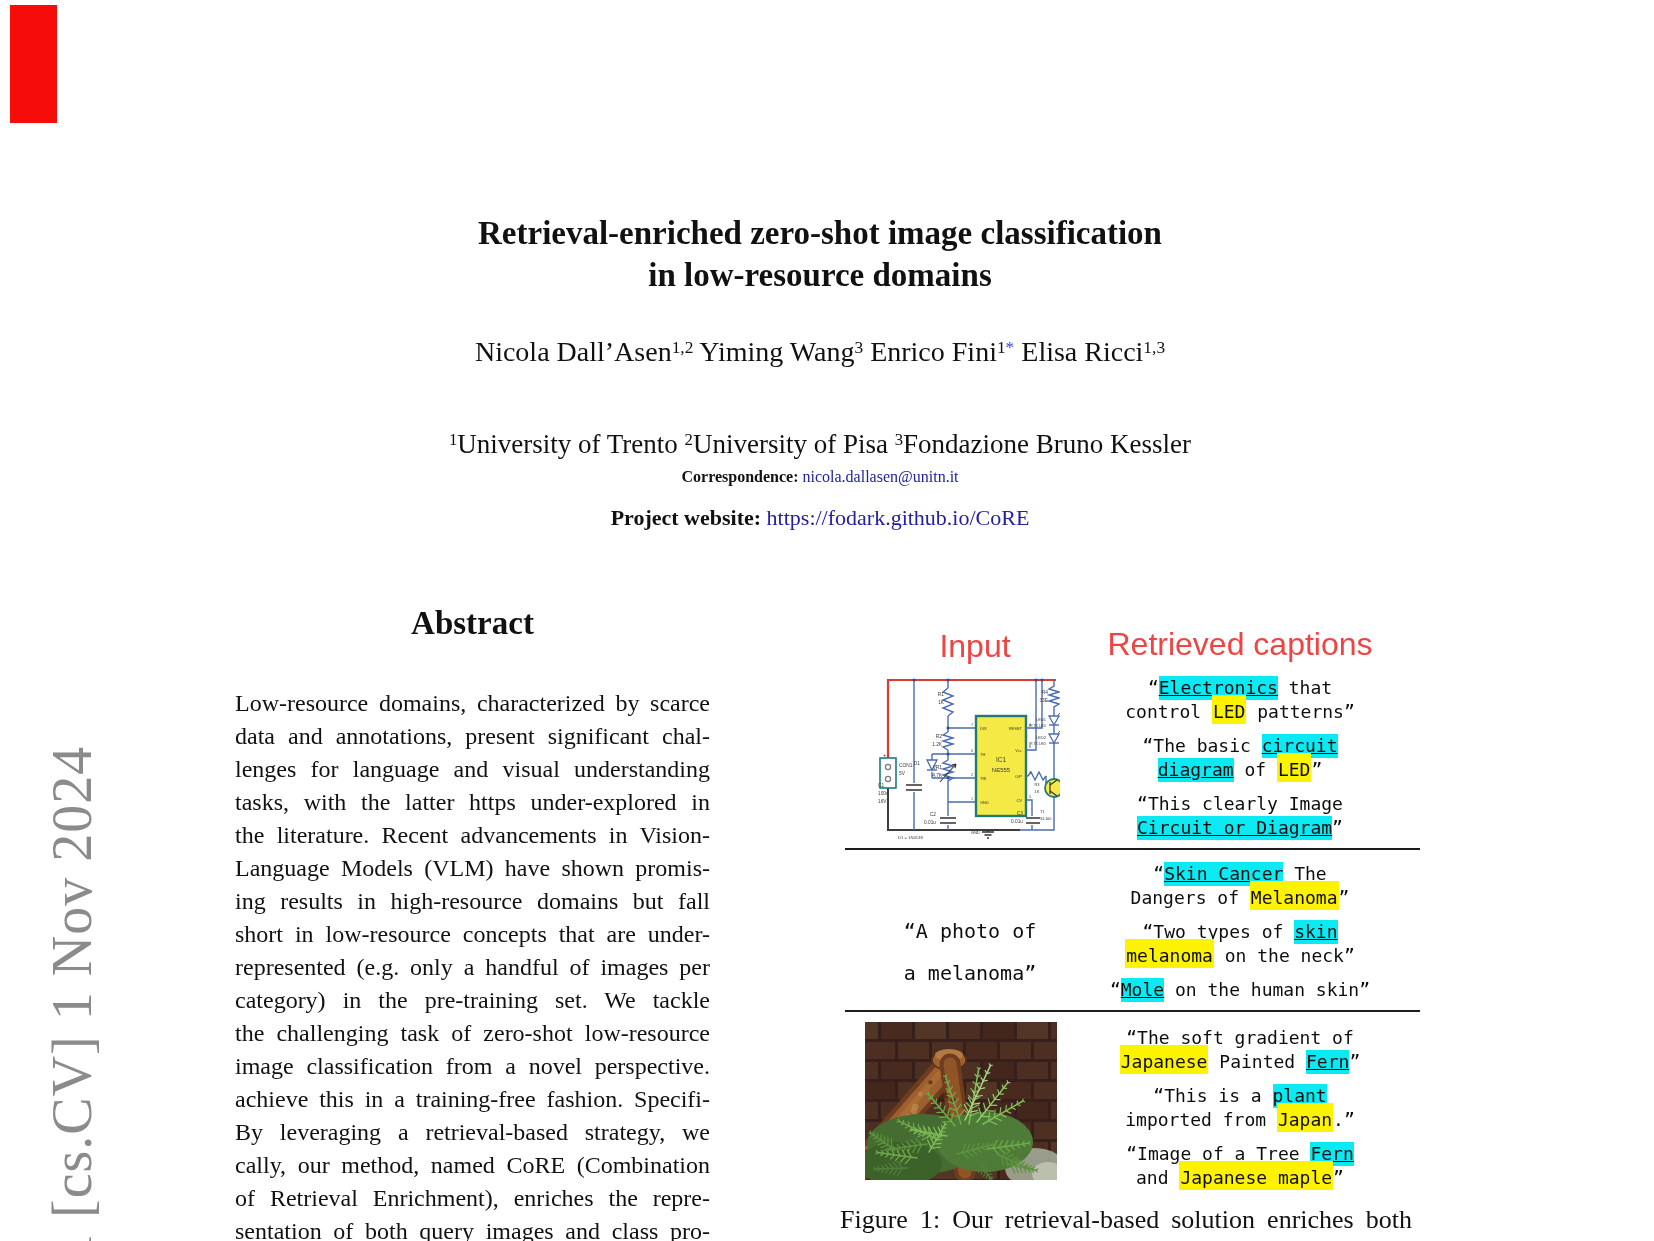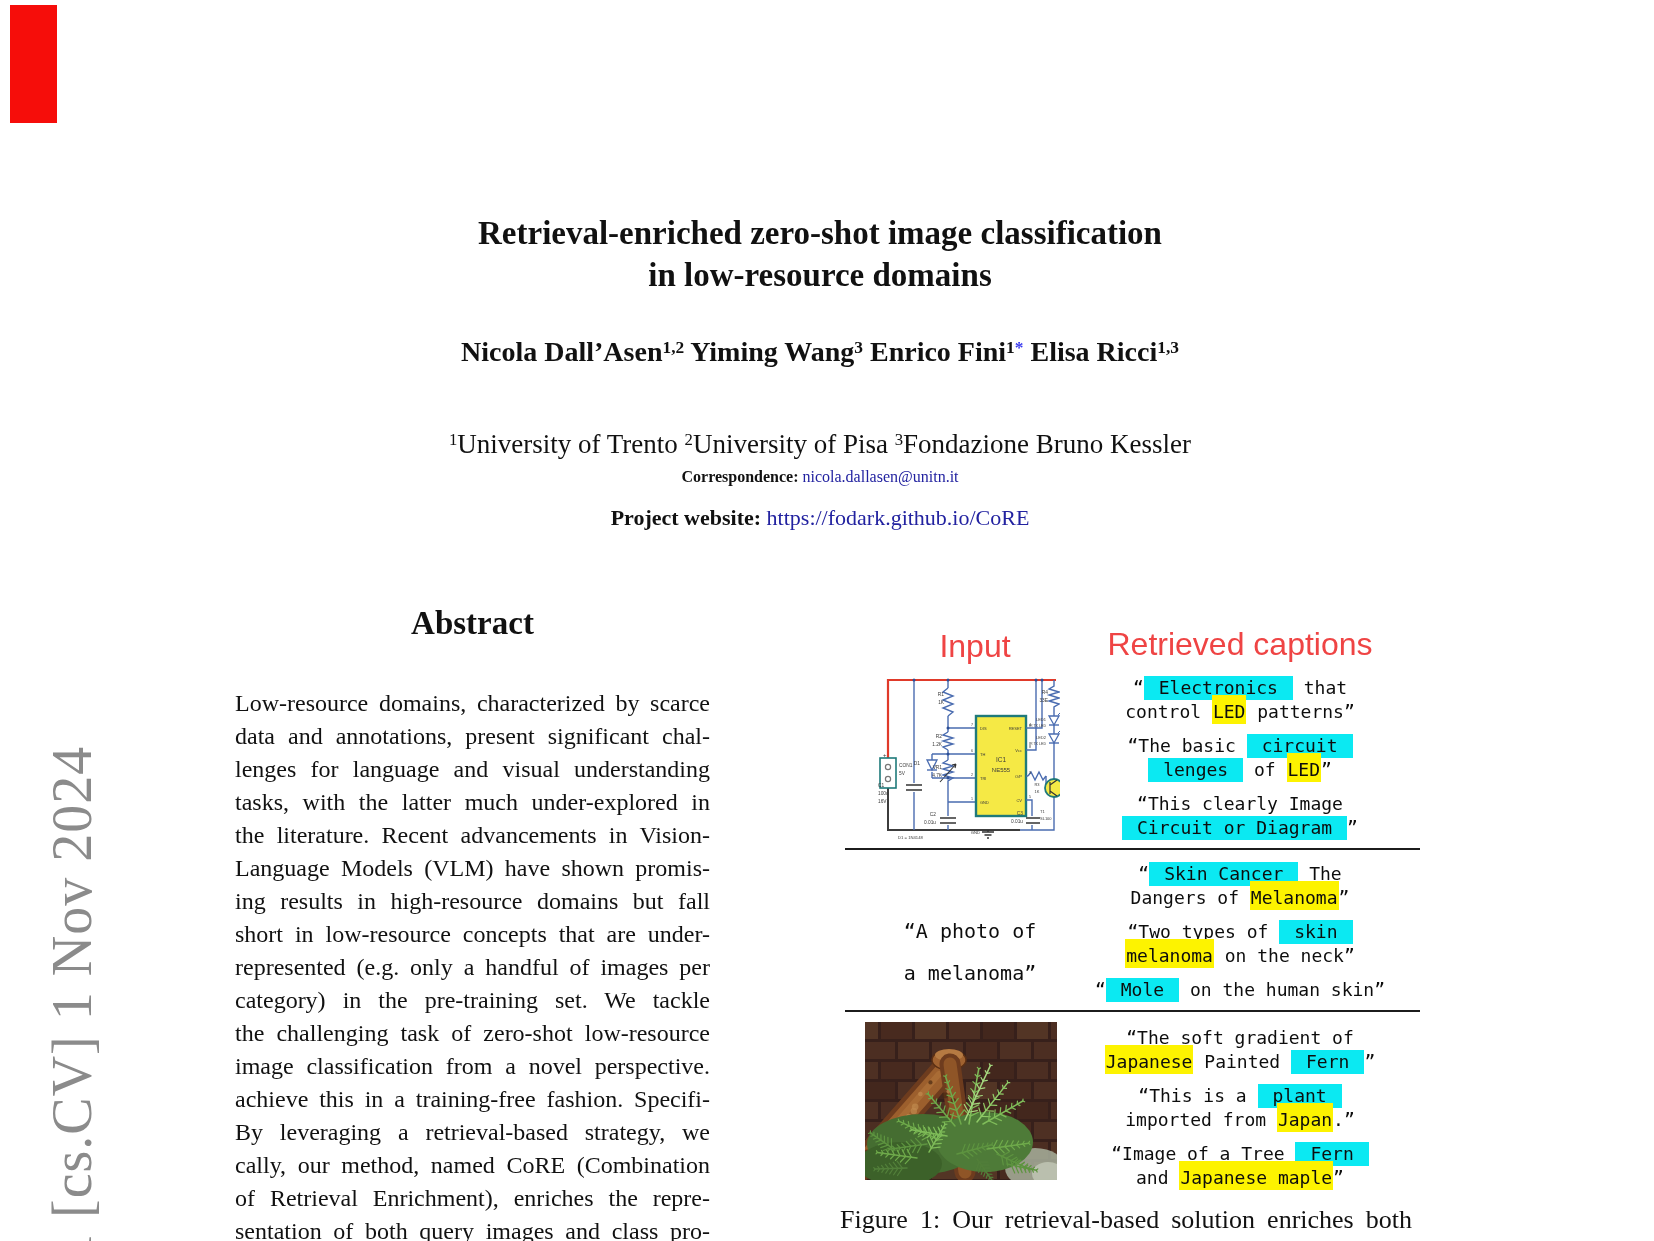--- a/index.html
+++ b/index.html
@@ -4,21 +4,21 @@
 <style>
   html,body{margin:0;padding:0;background:#ffffff;}
   .page{position:relative;width:1654px;height:1241px;background:#fff;overflow:hidden;
         font-family:"Liberation Serif",serif;color:#111;}
   .red-marker{position:absolute;left:10px;top:5px;width:47px;height:118px;background:var(--marker-red,#f60d0a);}
   .arxiv-stamp{position:absolute;left:40px;top:1262px;transform:rotate(-90deg);transform-origin:0 0;
         white-space:nowrap;font-size:56px;color:var(--stamp-gray,#8b8b8b);letter-spacing:1px;
         font-family:"Liberation Serif",serif;}
   .header-block{position:absolute;left:130px;top:0;width:1380px;text-align:center;}
   .paper-title{position:absolute;left:0;top:212px;width:100%;font-size:33px;font-weight:bold;line-height:42px;}
-  .authors-line{position:absolute;left:0;top:336px;width:100%;font-size:28px;font-weight:bold;}
+  .authors-line{position:absolute;left:0;top:336px;width:100%;font-size:28px;font-weight:normal;}
   .affil-line{position:absolute;left:0;top:429px;width:100%;font-size:27px;}
   .contact-line1{position:absolute;left:0;top:468px;width:100%;font-size:16px;}
   .contact-line2{position:absolute;left:0;top:505px;width:100%;font-size:22px;}
   .contact-label{font-weight:bold;}
   a.plink{color:var(--link-blue,#2222a0);text-decoration:none;}
   sup.s{font-size:0.62em;vertical-align:baseline;position:relative;top:-0.45em;}
   sup.s.star{color:var(--star-blue,#3a3af0);}
   .abstract-col{position:absolute;left:235px;width:475px;top:0;}
   .abstract-heading{position:absolute;left:0;top:605px;width:100%;text-align:center;
         font-size:33px;font-weight:bold;}
@@ -30,21 +30,21 @@
   .captions-header{left:1020px;top:626px;width:440px;}
   .circuit-wrap{position:absolute;left:870px;top:666px;width:190px;height:178px;}
   .fern-wrap{position:absolute;left:865px;top:1022px;width:192px;height:158px;}
   .sep{position:absolute;left:845px;width:575px;height:2px;background:#1c1c1c;}
   .sep1{top:848px;} .sep2{top:1010px;}
   .cap-group{position:absolute;width:380px;left:1050px;font-family:"DejaVu Sans Mono",monospace;
         font-size:18px;line-height:24px;color:#0d0d0d;text-align:center;}
   .cap-group-1{top:676px;} .cap-group-2{top:862px;} .cap-group-3{top:1026px;}
   .cap{margin-bottom:10px;}
   .capline{white-space:nowrap;}
-  .hl-c{background:var(--hl-cyan,#0be9f2);padding:1px 15px 2px;}
+  .hl-c{background:var(--hl-cyan,#0be9f2);padding:1px 0 2px;text-decoration:underline;}
   .hl-y{background:var(--hl-yellow,#fdf300);padding:6px 1px 2px;}
   .input-quote{position:absolute;left:845px;top:910px;width:250px;text-align:center;
         font-family:"DejaVu Sans Mono",monospace;font-size:20px;line-height:42px;color:#0d0d0d;}
   .fig-caption{position:absolute;left:840px;top:1205px;width:572px;font-size:26px;
         text-align:justify;text-align-last:justify;}
   svg text{font-family:"Liberation Sans",sans-serif;}
 </style>
 </head>
 <body>
 
@@ -70,21 +70,21 @@
       <a class="plink" href="#">https://fodark.github.io/CoRE</a>
     </div>
   </div>
 
   <div class="abstract-col">
     <div class="abstract-heading">Abstract</div>
     <div class="abstract-body">
         <div class="jline">Low-resource domains, characterized by scarce</div>
         <div class="jline">data and annotations, present significant chal-</div>
         <div class="jline">lenges for language and visual understanding</div>
-        <div class="jline">tasks, with the latter much under-explored in</div>
+        <div class="jline">tasks, with the latter https under-explored in</div>
         <div class="jline">the literature. Recent advancements in Vision-</div>
         <div class="jline">Language Models (VLM) have shown promis-</div>
         <div class="jline">ing results in high-resource domains but fall</div>
         <div class="jline">short in low-resource concepts that are under-</div>
         <div class="jline">represented (e.g. only a handful of images per</div>
         <div class="jline">category) in the pre-training set.  We tackle</div>
         <div class="jline">the challenging task of zero-shot low-resource</div>
         <div class="jline">image classification from a novel perspective.</div>
         <div class="jline">achieve this in a training-free fashion. Specifi-</div>
         <div class="jline">By leveraging a retrieval-based strategy, we</div>
@@ -213,21 +213,21 @@
     </svg>
   </div>
 
   <div class="cap-group cap-group-1">
       <div class="cap">
         <div class="capline"><span>“</span><span class="hl-c">Electronics</span><span> that</span></div>
         <div class="capline"><span>control </span><span class="hl-y">LED</span><span> patterns”</span></div>
       </div>
       <div class="cap">
         <div class="capline"><span>“The basic </span><span class="hl-c">circuit</span></div>
-        <div class="capline"><span class="hl-c">lenges</span><span> of </span><span class="hl-y">LED</span><span>”</span></div>
+        <div class="capline"><span class="hl-c">diagram</span><span> of </span><span class="hl-y">LED</span><span>”</span></div>
       </div>
       <div class="cap">
         <div class="capline"><span>“This clearly Image</span></div>
         <div class="capline"><span class="hl-c">Circuit or Diagram</span><span>”</span></div>
       </div>
     </div>
 
   <div class="sep sep1"></div>
 
   <div class="input-quote">

